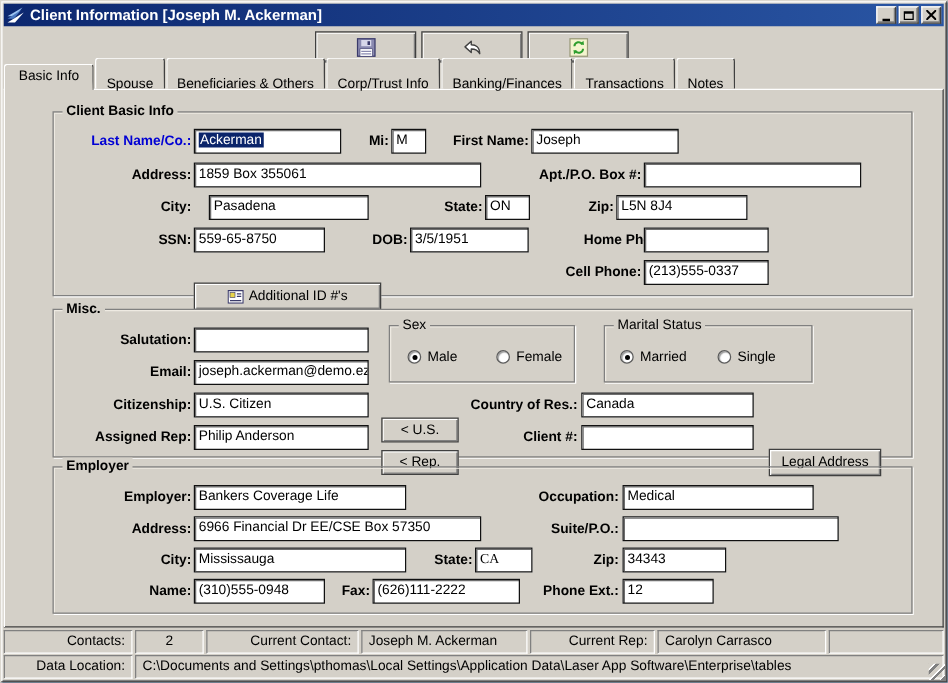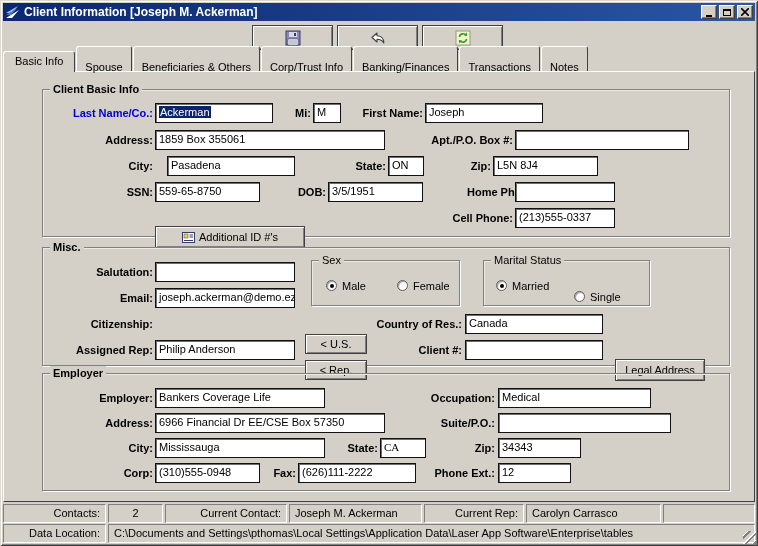--- a/index.html
+++ b/index.html
@@ -200,27 +200,28 @@
           <span>Female</span>
         </div>
       </div>
 
       <div class="gb" style="left:440px;top:12px;width:167px;height:46px;">
         <span class="gb-legend normal">Marital Status</span>
         <div class="radio" style="left:12px;top:18px;">
           <span class="rb on"></span>
           <span>Married</span>
         </div>
-        <div class="radio" style="left:90px;top:18px;margin-top:11px;">
+        <div class="radio" style="left:90px;top:18px;">
           <span class="rb"></span>
           <span>Single</span>
         </div>
       </div>
 
       <span class="lbl" style="left:2px;top:66px;width:108px;">Citizenship:</span>
+      <div class="tb" style="left:112px;top:66px;width:140px;">U.S. Citizen</div>
       <div class="btn" style="left:262px;top:66px;width:62px;height:20px;">&lt; U.S.</div>
       <span class="lbl" style="left:319px;top:66px;width:100px;">Country of Res.:</span>
       <div class="tb" style="left:422px;top:66px;width:138px;">Canada</div>
 
       <span class="lbl" style="left:2px;top:92px;width:108px;">Assigned Rep:</span>
       <div class="tb" style="left:112px;top:92px;width:140px;">Philip Anderson</div>
       <div class="btn" style="left:262px;top:92px;width:62px;height:20px;">&lt; Rep.</div>
       <span class="lbl" style="left:349px;top:92px;width:70px;">Client #:</span>
       <div class="tb" style="left:422px;top:92px;width:138px;"></div>
       <div class="btn" style="left:572px;top:91px;width:90px;height:22px;">Legal Address</div>
@@ -239,21 +240,21 @@
       <span class="lbl" style="left:362px;top:39px;width:90px;">Suite/P.O.:</span>
       <div class="tb" style="left:455px;top:39px;width:173px;"></div>
 
       <span class="lbl" style="left:2px;top:64px;width:108px;">City:</span>
       <div class="tb" style="left:112px;top:64px;width:170px;">Mississauga</div>
       <span class="lbl" style="left:295px;top:64px;width:40px;">State:</span>
       <div class="tb" style="left:337px;top:64px;width:46px;font-family:Liberation Serif, serif;">CA</div>
       <span class="lbl" style="left:392px;top:64px;width:60px;">Zip:</span>
       <div class="tb" style="left:455px;top:64px;width:83px;">34343</div>
 
-      <span class="lbl" style="left:2px;top:89px;width:108px;">Corp:</span>
+      <span class="lbl" style="left:2px;top:89px;width:108px;">Name:</span>
       <div class="tb" style="left:112px;top:89px;width:105px;">(310)555-0948</div>
       <span class="lbl" style="left:213px;top:89px;width:40px;">Fax:</span>
       <div class="tb" style="left:255px;top:89px;width:118px;">(626)111-2222</div>
       <span class="lbl" style="left:362px;top:89px;width:90px;">Phone Ext.:</span>
       <div class="tb" style="left:455px;top:89px;width:73px;">12</div>
     </div>
   </div>
 
   <div class="sp r" style="left:3px;top:504px;width:103px;">Contacts:</div>
   <div class="sp c" style="left:108px;top:504px;width:55px;">2</div>

